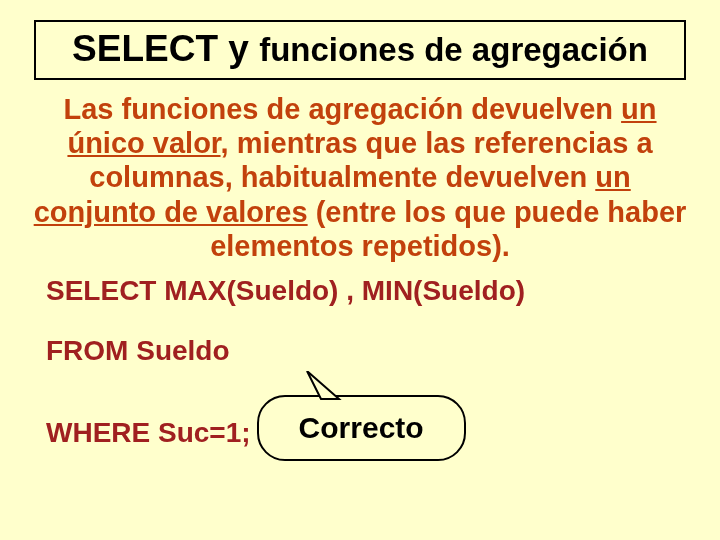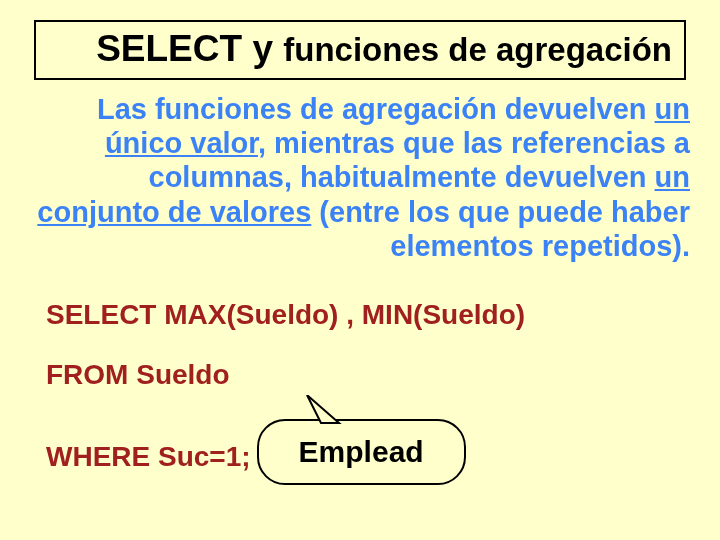--- a/index.html
+++ b/index.html
@@ -13,41 +13,41 @@
   .slide {
     width: 720px;
     height: 540px;
     padding: 20px 28px 20px 28px;
     position: relative;
   }
   .title-box {
     border: 2px solid #000;
     padding: 6px 12px 8px 12px;
     margin: 0 6px 12px 6px;
-    text-align: right;
+    text-align: center;
   }
   .title-box .t1 {
     font-size: 37px;
     font-weight: bold;
     color: #000;
     display: inline;
   }
   .title-box .t2 {
     font-size: 33px;
     font-weight: bold;
     color: #000;
     display: inline;
   }
   .para {
     font-size: 29px;
     font-weight: bold;
-    color: #3b82f6;
-    text-align: right;
+    color: #c2410c;
+    text-align: center;
     line-height: 1.18;
-    margin: 0 2px 36px 2px;
+    margin: 0 2px 12px 2px;
   }
   .u { text-decoration: underline; }
   .sql {
     margin-left: 18px;
     margin-right: 18px;
   }
   .sql-line {
     font-size: 28px;
     font-weight: bold;
     color: #a02020;
@@ -101,19 +101,19 @@
     <div class="sql-line">FROM Sueldo</div>
     <div class="last-row">
       <div class="sql-line">WHERE Suc=1;</div>
       <div class="callout-wrap">
         <div class="tail">
           <svg width="60" height="30" viewBox="0 0 60 30">
             <polygon points="4,0 36,28 18,28" fill="#ffffcc" stroke="#000" stroke-width="2"></polygon>
           </svg>
         </div>
         <div class="callout">
-          <span>Emplead</span>
+          <span>Correcto</span>
         </div>
       </div>
     </div>
   </div>
 
 </div>
 
 </body></html>

